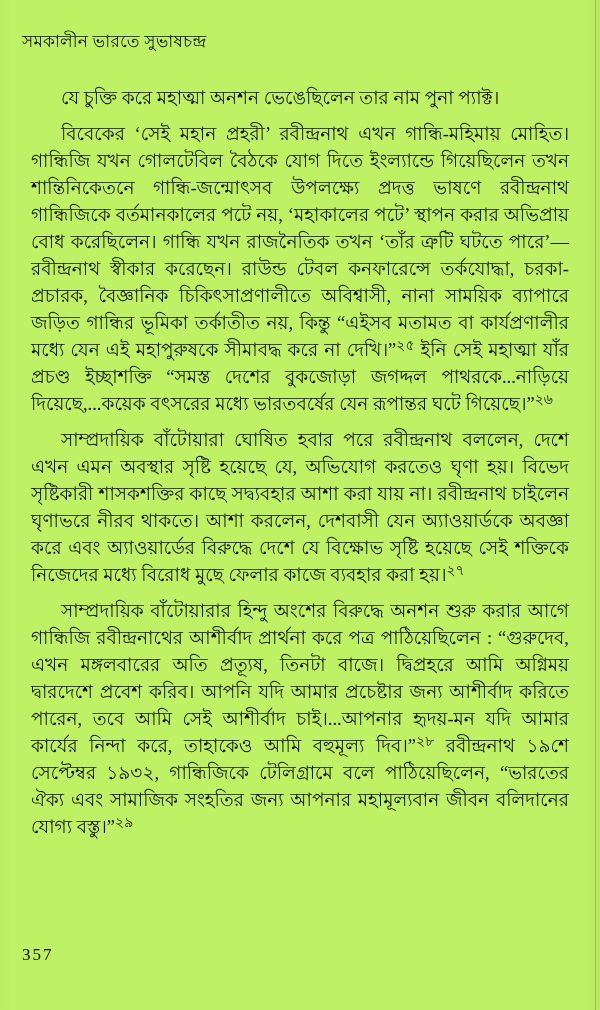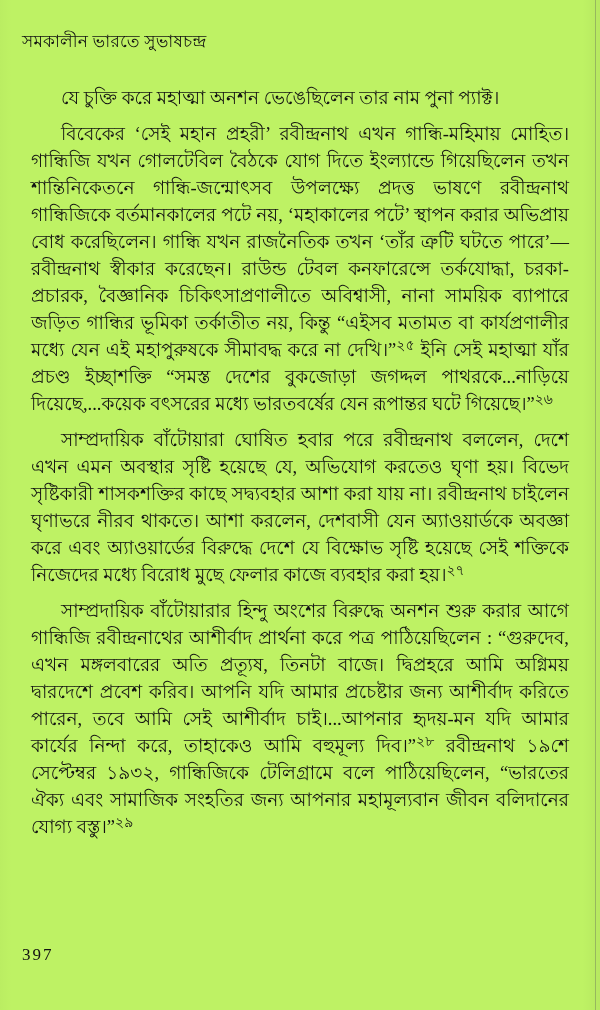--- a/index.html
+++ b/index.html
@@ -82,14 +82,14 @@
 
   <div class="running-head">সমকালীন ভারতে সুভাষচন্দ্র</div>
 
   <div class="body-text" id="paragraphs">
       <p><span>যে চুক্তি করে মহাত্মা অনশন ভেঙেছিলেন তার নাম পুনা প্যাক্ট।</span></p>
       <p><span>বিবেকের ‘সেই মহান প্রহরী’ রবীন্দ্রনাথ এখন গান্ধি-মহিমায় মোহিত। গান্ধিজি যখন গোলটেবিল বৈঠকে যোগ দিতে ইংল্যান্ডে গিয়েছিলেন তখন শান্তিনিকেতনে গান্ধি-জন্মোৎসব উপলক্ষ্যে প্রদত্ত ভাষণে রবীন্দ্রনাথ গান্ধিজিকে বর্তমানকালের পটে নয়, ‘মহাকালের পটে’ স্থাপন করার অভিপ্রায় বোধ করেছিলেন। গান্ধি যখন রাজনৈতিক তখন ‘তাঁর ত্রুটি ঘটতে পারে’— রবীন্দ্রনাথ স্বীকার করেছেন। রাউন্ড টেবল কনফারেন্সে তর্কযোদ্ধা, চরকা-প্রচারক, বৈজ্ঞানিক চিকিৎসাপ্রণালীতে অবিশ্বাসী, নানা সাময়িক ব্যাপারে জড়িত গান্ধির ভূমিকা তর্কাতীত নয়, কিন্তু “এইসব মতামত বা কার্যপ্রণালীর মধ্যে যেন এই মহাপুরুষকে সীমাবদ্ধ করে না দেখি।”</span><sup>২৫</sup><span> ইনি সেই মহাত্মা যাঁর প্রচণ্ড ইচ্ছাশক্তি “সমস্ত দেশের বুকজোড়া জগদ্দল পাথরকে...নাড়িয়ে দিয়েছে,...কয়েক বৎসরের মধ্যে ভারতবর্ষের যেন রূপান্তর ঘটে গিয়েছে।”</span><sup>২৬</sup></p>
       <p><span>সাম্প্রদায়িক বাঁটোয়ারা ঘোষিত হবার পরে রবীন্দ্রনাথ বললেন, দেশে এখন এমন অবস্থার সৃষ্টি হয়েছে যে, অভিযোগ করতেও ঘৃণা হয়। বিভেদ সৃষ্টিকারী শাসকশক্তির কাছে সদ্ব্যবহার আশা করা যায় না। রবীন্দ্রনাথ চাইলেন ঘৃণাভরে নীরব থাকতে। আশা করলেন, দেশবাসী যেন অ্যাওয়ার্ডকে অবজ্ঞা করে এবং অ্যাওয়ার্ডের বিরুদ্ধে দেশে যে বিক্ষোভ সৃষ্টি হয়েছে সেই শক্তিকে নিজেদের মধ্যে বিরোধ মুছে ফেলার কাজে ব্যবহার করা হয়।</span><sup>২৭</sup></p>
       <p><span>সাম্প্রদায়িক বাঁটোয়ারার হিন্দু অংশের বিরুদ্ধে অনশন শুরু করার আগে গান্ধিজি রবীন্দ্রনাথের আশীর্বাদ প্রার্থনা করে পত্র পাঠিয়েছিলেন : “গুরুদেব, এখন মঙ্গলবারের অতি প্রত্যূষ, তিনটা বাজে। দ্বিপ্রহরে আমি অগ্নিময় দ্বারদেশে প্রবেশ করিব। আপনি যদি আমার প্রচেষ্টার জন্য আশীর্বাদ করিতে পারেন, তবে আমি সেই আশীর্বাদ চাই।...আপনার হৃদয়-মন যদি আমার কার্যের নিন্দা করে, তাহাকেও আমি বহুমূল্য দিব।”</span><sup>২৮</sup><span> রবীন্দ্রনাথ ১৯শে সেপ্টেম্বর ১৯৩২, গান্ধিজিকে টেলিগ্রামে বলে পাঠিয়েছিলেন, “ভারতের ঐক্য এবং সামাজিক সংহতির জন্য আপনার মহামূল্যবান জীবন বলিদানের যোগ্য বস্তু।”</span><sup>২৯</sup></p>
     </div>
 
-  <div class="page-number">397</div>
+  <div class="page-number">357</div>
 </div>
 
 </body></html>

